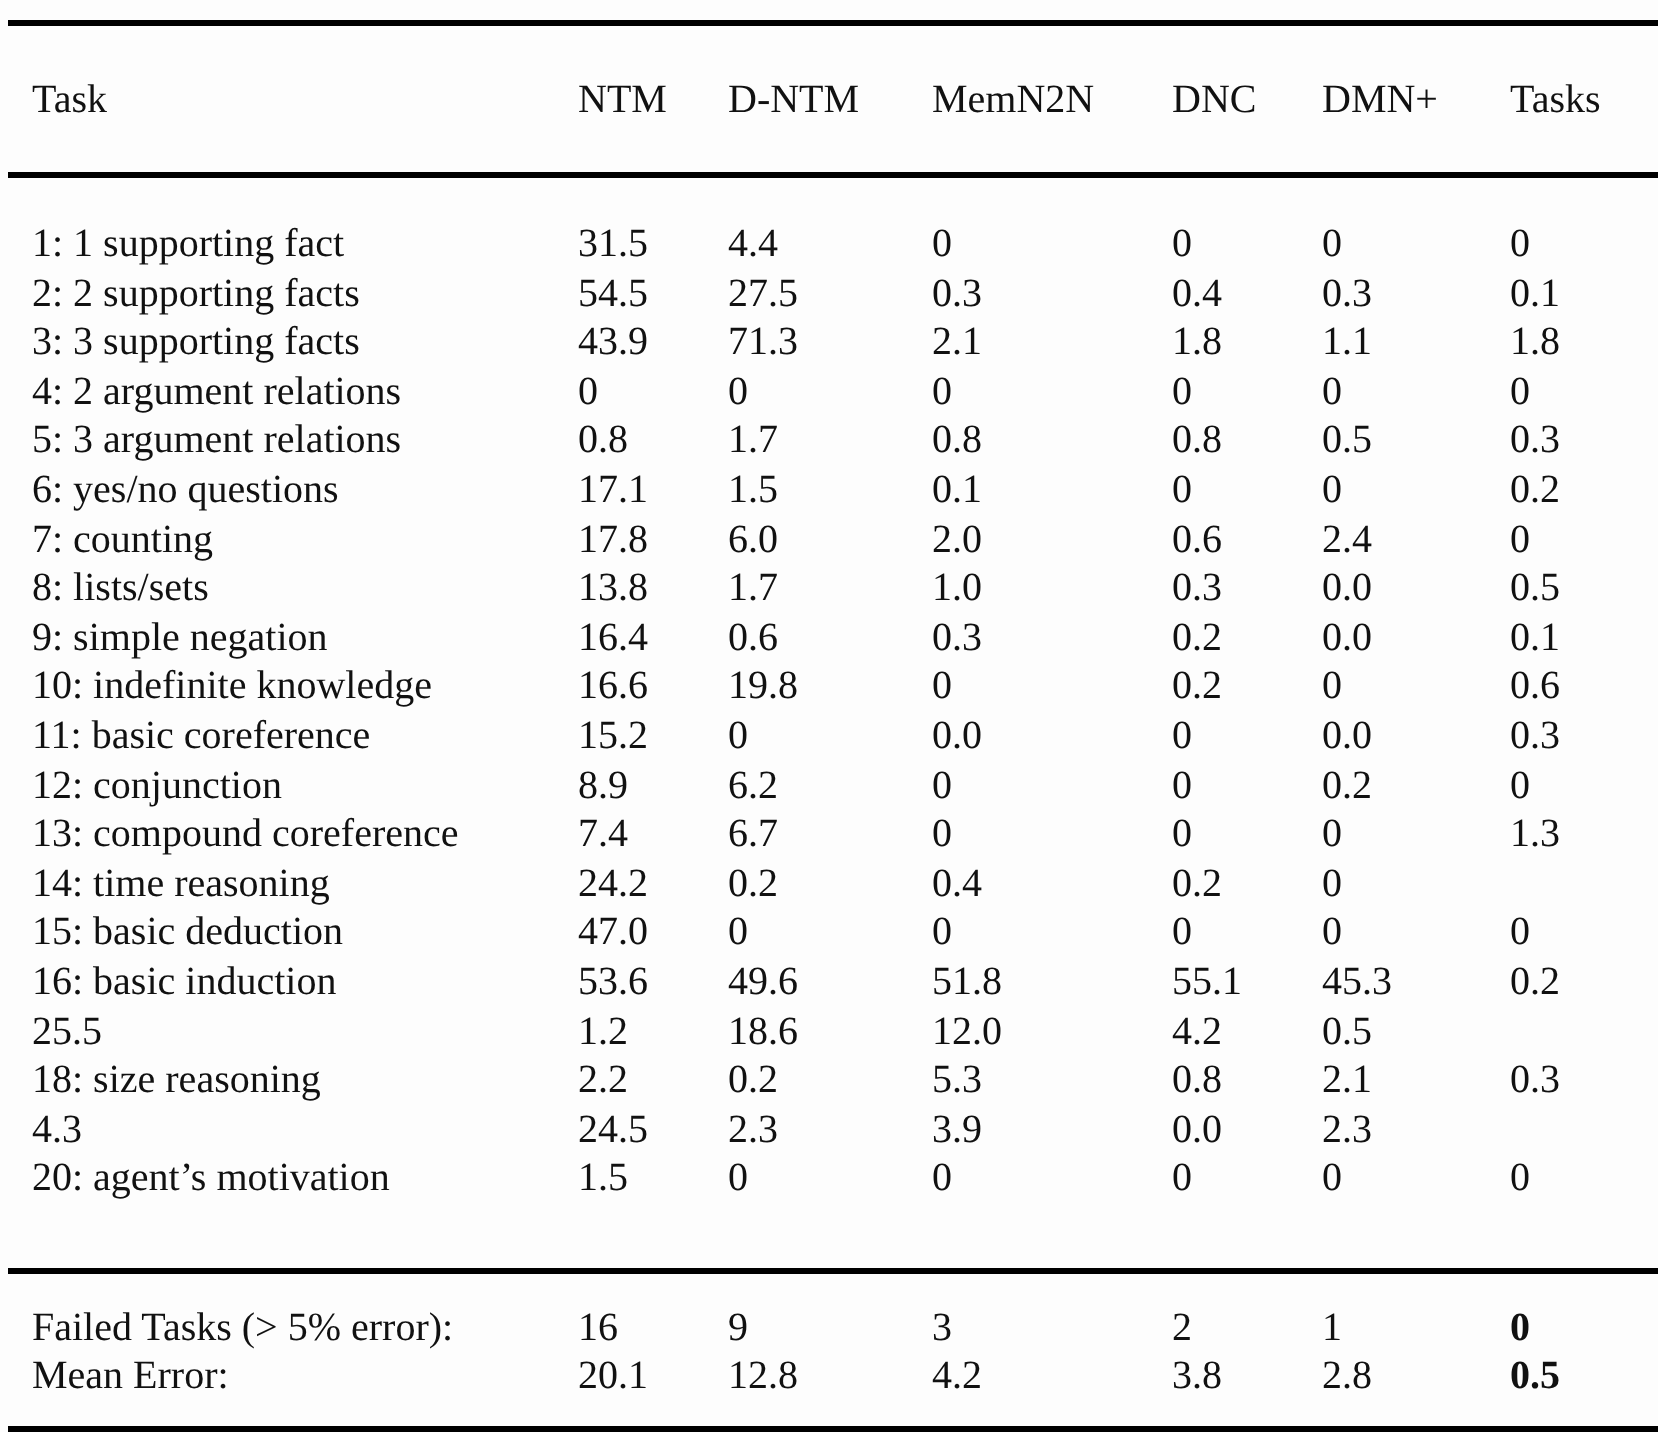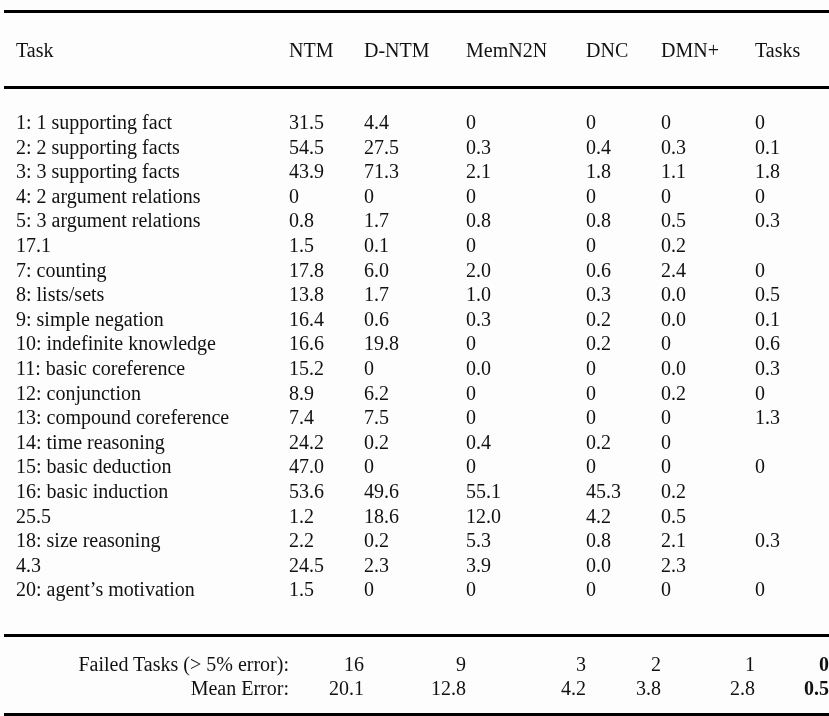--- a/index.html
+++ b/index.html
@@ -39,21 +39,20 @@
     padding-bottom: 24px;
     line-height: 24px;
   }
   .body-rows {
     padding-top: 21px;
     padding-bottom: 32px;
   }
   .footer-rows {
     padding-top: 15px;
     padding-bottom: 12px;
-    text-align: right;
   }
   .cell {
     white-space: nowrap;
     overflow: hidden;
   }
   .cell.bold {
     font-weight: bold;
   }
 </style>
 </head>
@@ -111,20 +110,21 @@
       <div class="grid-row">
         <div class="cell">5: 3 argument relations</div>
         <div class="cell">0.8</div>
         <div class="cell">1.7</div>
         <div class="cell">0.8</div>
         <div class="cell">0.8</div>
         <div class="cell">0.5</div>
         <div class="cell">0.3</div>
       </div>
       <div class="grid-row">
+        <div class="cell">6: yes/no questions</div>
         <div class="cell">17.1</div>
         <div class="cell">1.5</div>
         <div class="cell">0.1</div>
         <div class="cell">0</div>
         <div class="cell">0</div>
         <div class="cell">0.2</div>
       </div>
       <div class="grid-row">
         <div class="cell">7: counting</div>
         <div class="cell">17.8</div>
@@ -175,21 +175,21 @@
         <div class="cell">8.9</div>
         <div class="cell">6.2</div>
         <div class="cell">0</div>
         <div class="cell">0</div>
         <div class="cell">0.2</div>
         <div class="cell">0</div>
       </div>
       <div class="grid-row">
         <div class="cell">13: compound coreference</div>
         <div class="cell">7.4</div>
-        <div class="cell">7.5</div>
+        <div class="cell">6.7</div>
         <div class="cell">0</div>
         <div class="cell">0</div>
         <div class="cell">0</div>
         <div class="cell">1.3</div>
       </div>
       <div class="grid-row">
         <div class="cell">14: time reasoning</div>
         <div class="cell">24.2</div>
         <div class="cell">0.2</div>
         <div class="cell">0.4</div>
@@ -202,20 +202,21 @@
         <div class="cell">0</div>
         <div class="cell">0</div>
         <div class="cell">0</div>
         <div class="cell">0</div>
         <div class="cell">0</div>
       </div>
       <div class="grid-row">
         <div class="cell">16: basic induction</div>
         <div class="cell">53.6</div>
         <div class="cell">49.6</div>
+        <div class="cell">51.8</div>
         <div class="cell">55.1</div>
         <div class="cell">45.3</div>
         <div class="cell">0.2</div>
       </div>
       <div class="grid-row">
         <div class="cell">25.5</div>
         <div class="cell">1.2</div>
         <div class="cell">18.6</div>
         <div class="cell">12.0</div>
         <div class="cell">4.2</div>

